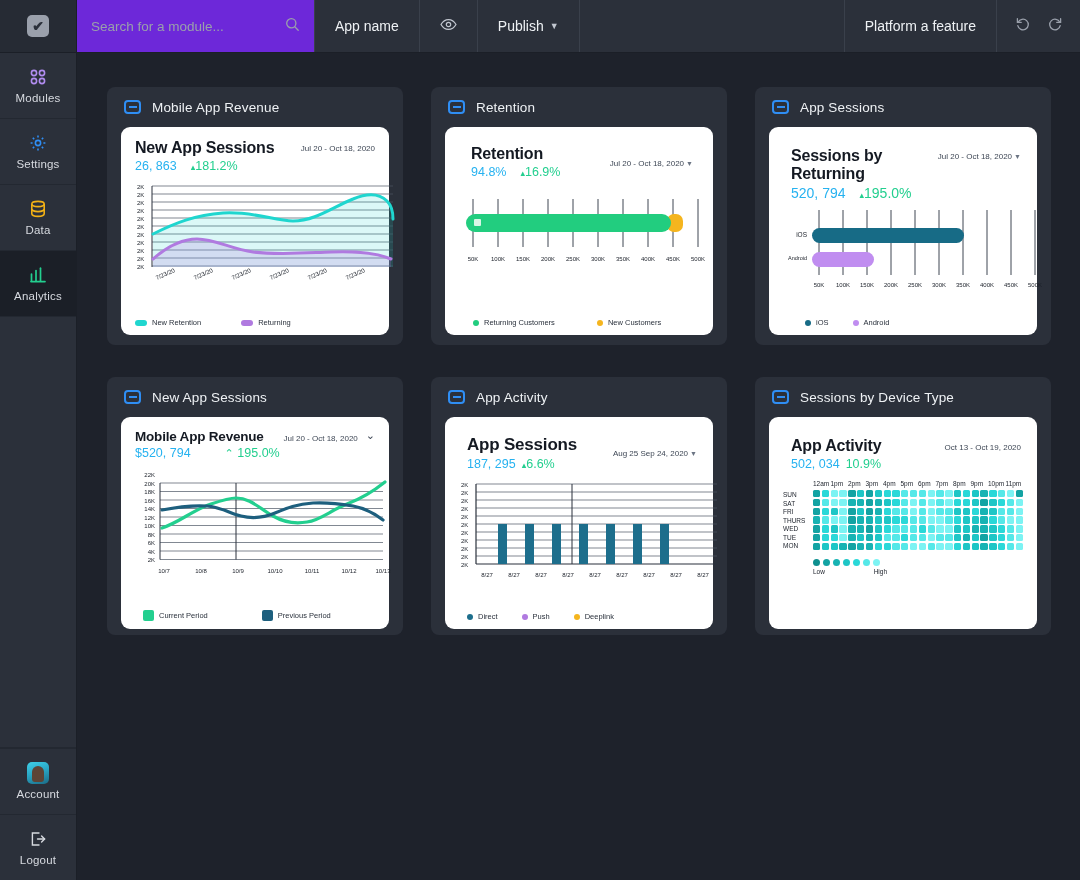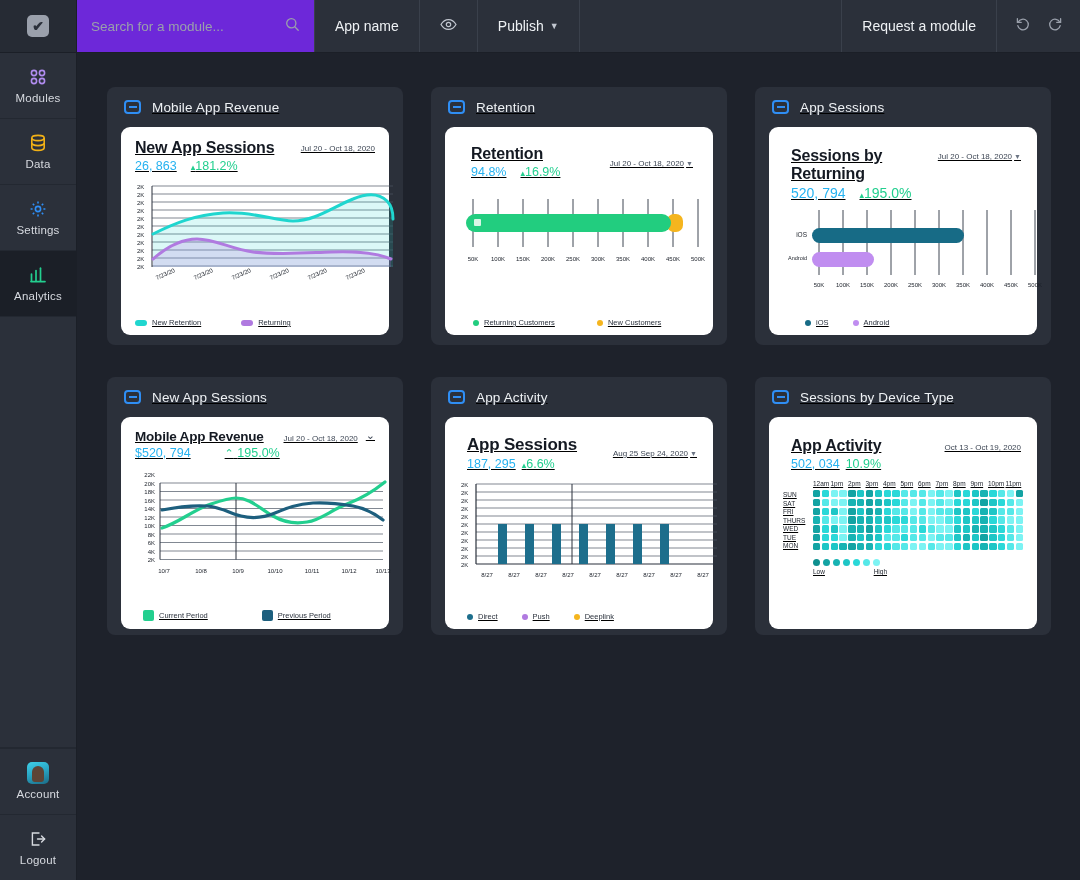--- a/index.html
+++ b/index.html
@@ -72,21 +72,21 @@
   .caret { font-size: 9px; color: #c2c7d0; }
 
   
   .board {
     flex: 1; background: #1e222b; padding: 34px 30px;
     display: grid; grid-template-columns: repeat(3, 296px);
     gap: 32px 28px; align-content: start;
   }
   .panel {
     background: #2b303a; border-radius: 8px; padding: 0 0 12px 0;
-    height: 258px; overflow: hidden; text-decoration: underline;
+    height: 258px; overflow: hidden;
   }
   .panel-head {
     height: 40px; display: flex; align-items: center; gap: 11px; padding: 0 17px;
   }
   .collapse-icon {
     width: 17px; height: 14px; border: 2px solid #2f8ef4; border-radius: 4px;
     display: flex; align-items: center; justify-content: center; flex: none;
   }
   .collapse-icon i { display: block; width: 8px; height: 2px; background: #2f8ef4; }
   .panel-title { color: #eef1f4; font-size: 13.5px; letter-spacing: .15px; }
@@ -152,41 +152,41 @@
           <circle cx="5" cy="13" r="2.6"></circle>
               <circle cx="13" cy="13" r="2.6"></circle>
             </g>
           </svg>
       </span>
       <span class="nav-label">Modules</span>
     </div>
 
     <div class="nav-item">
       <span class="nav-icon">
+        <svg width="18" height="18" viewBox="0 0 18 18">
+            <g fill="none" stroke="#2f8ef4" stroke-width="1.6">
+          <circle cx="9" cy="9" r="2.6"></circle>
+          <path d="M9 1.6v2M9 14.4v2M1.6 9h2M14.4 9h2M3.8 3.8l1.4 1.4M12.8 12.8l1.4 1.4M14.2 3.8l-1.4 1.4M5.2 12.8l-1.4 1.4"></path>
+        </g>
+          </svg>
+      </span>
+      <span class="nav-label">Settings</span>
+    </div>
+
+    <div class="nav-item">
+      <span class="nav-icon">
         <svg width="16" height="18" viewBox="0 0 16 18">
             <g fill="none" stroke="#f2b116" stroke-width="1.6">
           <ellipse cx="8" cy="4" rx="6.2" ry="2.6"></ellipse>
               <path d="M1.8 4v9.8c0 1.4 2.8 2.6 6.2 2.6s6.2-1.2 6.2-2.6V4"></path>
           <path d="M1.8 9c0 1.4 2.8 2.6 6.2 2.6s6.2-1.2 6.2-2.6"></path>
             </g>
           </svg>
       </span>
       <span class="nav-label">Data</span>
-    </div>
-
-    <div class="nav-item">
-      <span class="nav-icon">
-        <svg width="18" height="18" viewBox="0 0 18 18">
-            <g fill="none" stroke="#2f8ef4" stroke-width="1.6">
-          <circle cx="9" cy="9" r="2.6"></circle>
-          <path d="M9 1.6v2M9 14.4v2M1.6 9h2M14.4 9h2M3.8 3.8l1.4 1.4M12.8 12.8l1.4 1.4M14.2 3.8l-1.4 1.4M5.2 12.8l-1.4 1.4"></path>
-        </g>
-          </svg>
-      </span>
-      <span class="nav-label">Settings</span>
     </div>
 
     <div class="nav-item active">
       <span class="nav-icon">
         <svg width="18" height="18" viewBox="0 0 18 18">
             <g fill="none" stroke="#23cf8f" stroke-width="1.7" stroke-linecap="round">
           <path d="M2.5 15.2V8"></path>
               <path d="M7 15.2V4.5"></path>
               <path d="M11.5 15.2V2.2"></path>
               <path d="M2 15.6h14"></path>
@@ -245,21 +245,21 @@
               </g>
             </svg>
         </span>
       </div>
       <div class="tb-cell">
         <span>Publish</span>
         <span class="caret">▼</span>
       </div>
       <div class="tb-flex"></div>
       <div class="tb-cell">
-        <span>Request a module</span>
+        <span>Platform a feature</span>
       </div>
       <div class="tb-icons">
         <span>
           <svg width="16" height="16" viewBox="0 0 16 16">
               <g fill="none" stroke="#9aa0ab" stroke-width="1.3" stroke-linecap="round">
             <path d="M3.2 6.2A5.3 5.3 0 1 1 2.8 9.6"></path>
                 <path d="M2.4 2.6v3.8h3.8"></path>
               </g>
             </svg>
         </span>

